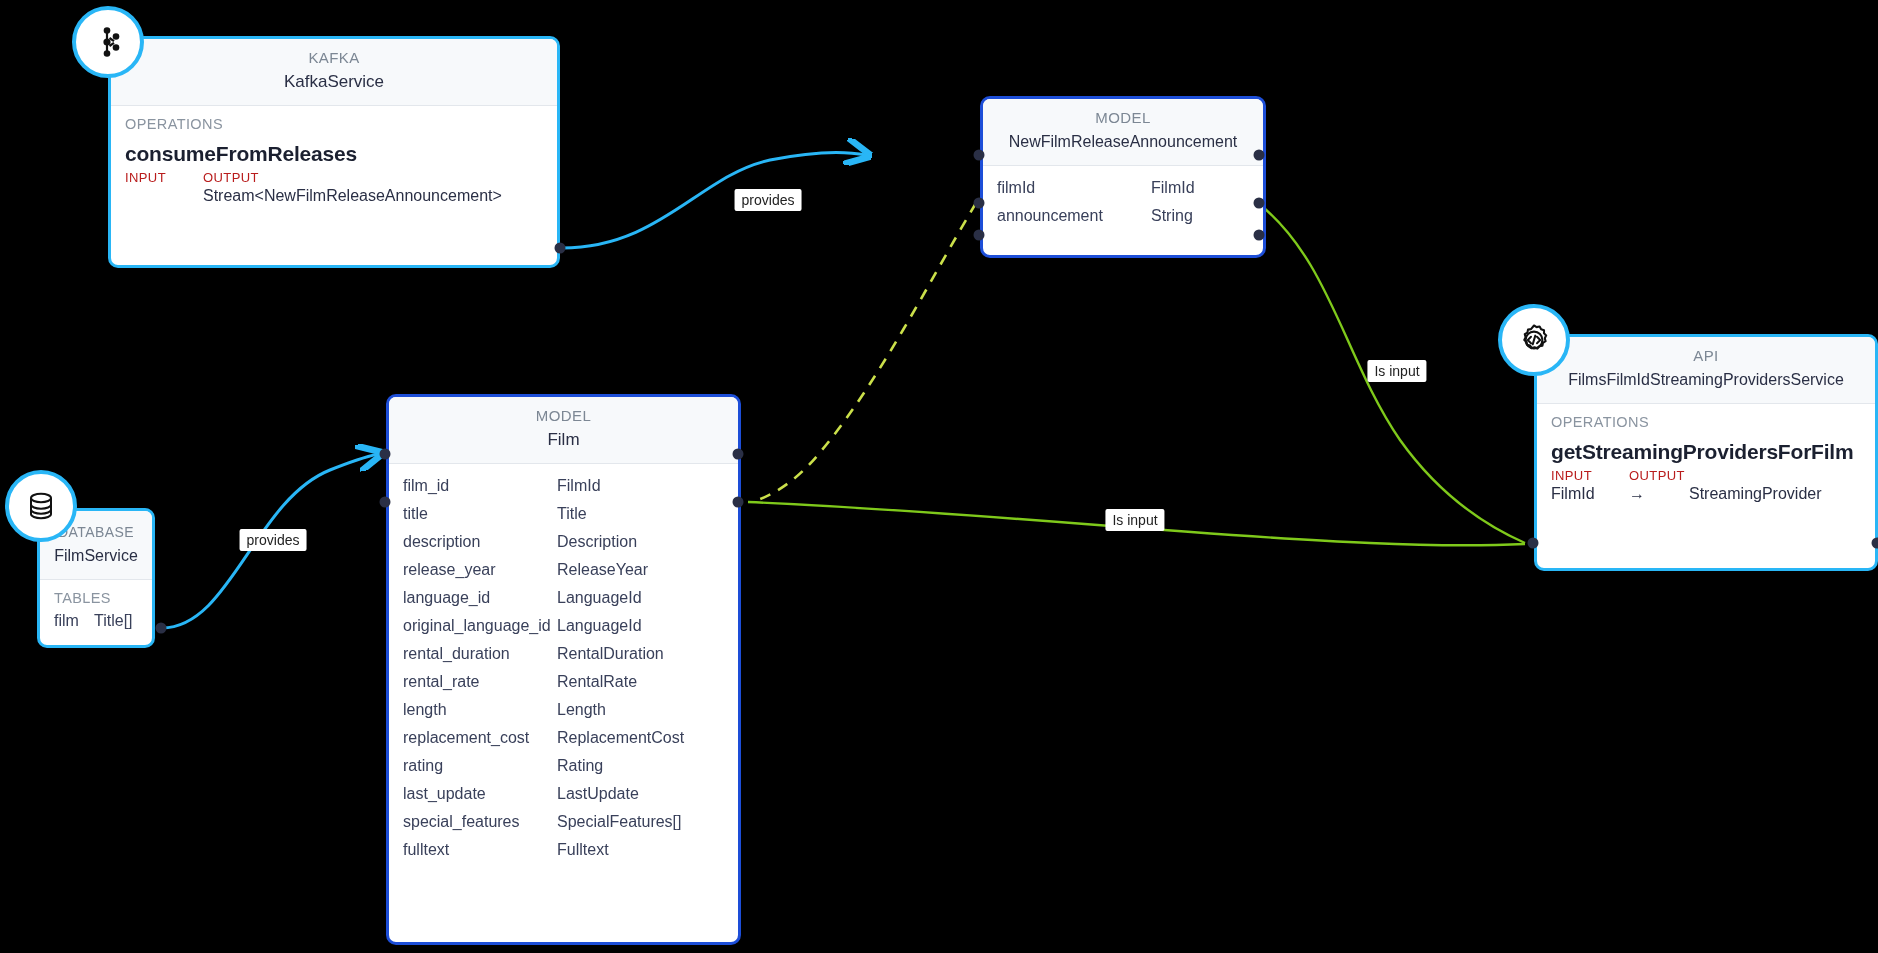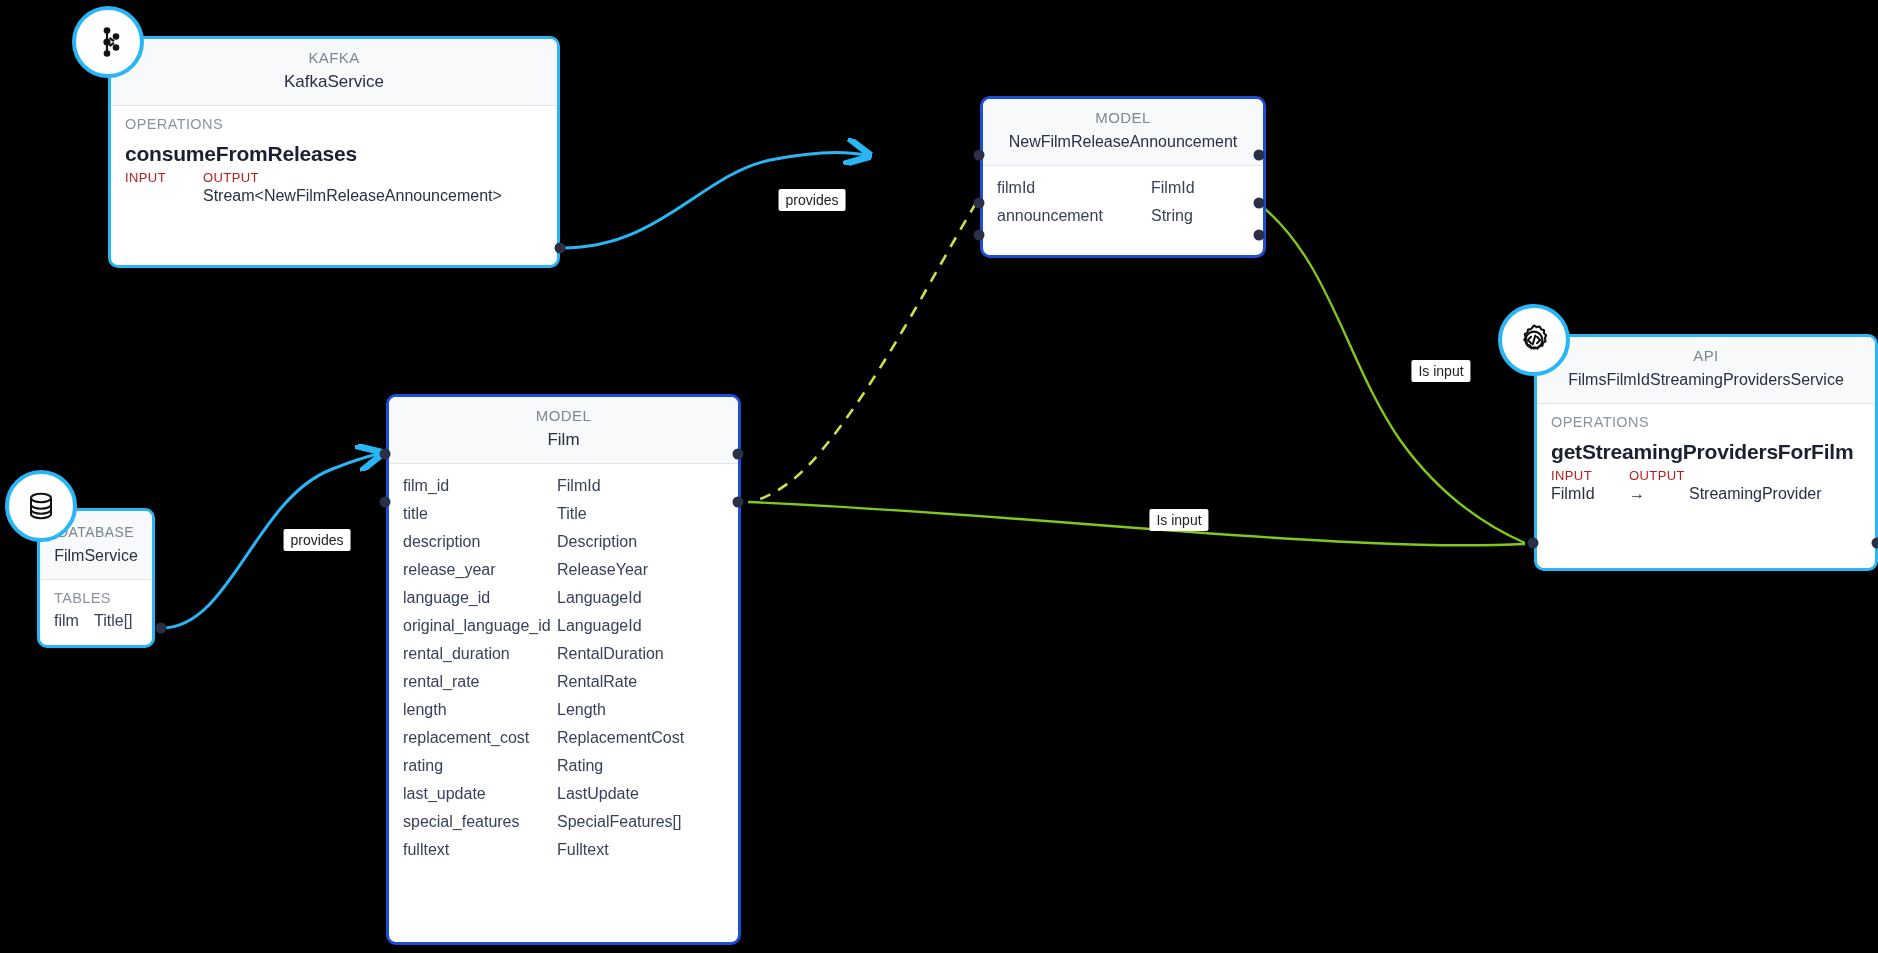--- a/index.html
+++ b/index.html
@@ -32,21 +32,21 @@
   .tbl-row{display:flex;padding:4px 14px 10px;font-size:16px;color:#39405a;}
   .tbl-row .fname{flex:0 0 40px;}
 
   .port{position:absolute;width:11px;height:11px;border-radius:50%;background:#2a2f45;
         transform:translate(-50%,-50%);z-index:5;}
 
   .badge{position:absolute;width:64px;height:64px;border-radius:50%;background:#fff;
          border:4px solid #29b6f6;display:flex;align-items:center;justify-content:center;z-index:6;}
 
   .elabel{position:absolute;background:#fff;color:#222;font-size:14px;line-height:18px;
-          padding:2px 7px;border-radius:2px;transform:translate(-50%,-50%);z-index:7;white-space:nowrap;margin-left:44px;}
+          padding:2px 7px;border-radius:2px;transform:translate(-50%,-50%);z-index:7;white-space:nowrap;}
 </style>
 </head>
 <body>
 
 <div id="canvas">
 
   <svg class="edges" viewBox="0 0 1878 953">
     <defs>
       <marker id="arrowblue" markerWidth="9" markerHeight="9" refX="7" refY="4.5" orient="auto">
         <path d="M0,0 L9,4.5 L0,9" fill="none" stroke="#29b6f6" stroke-width="2.2"></path>

